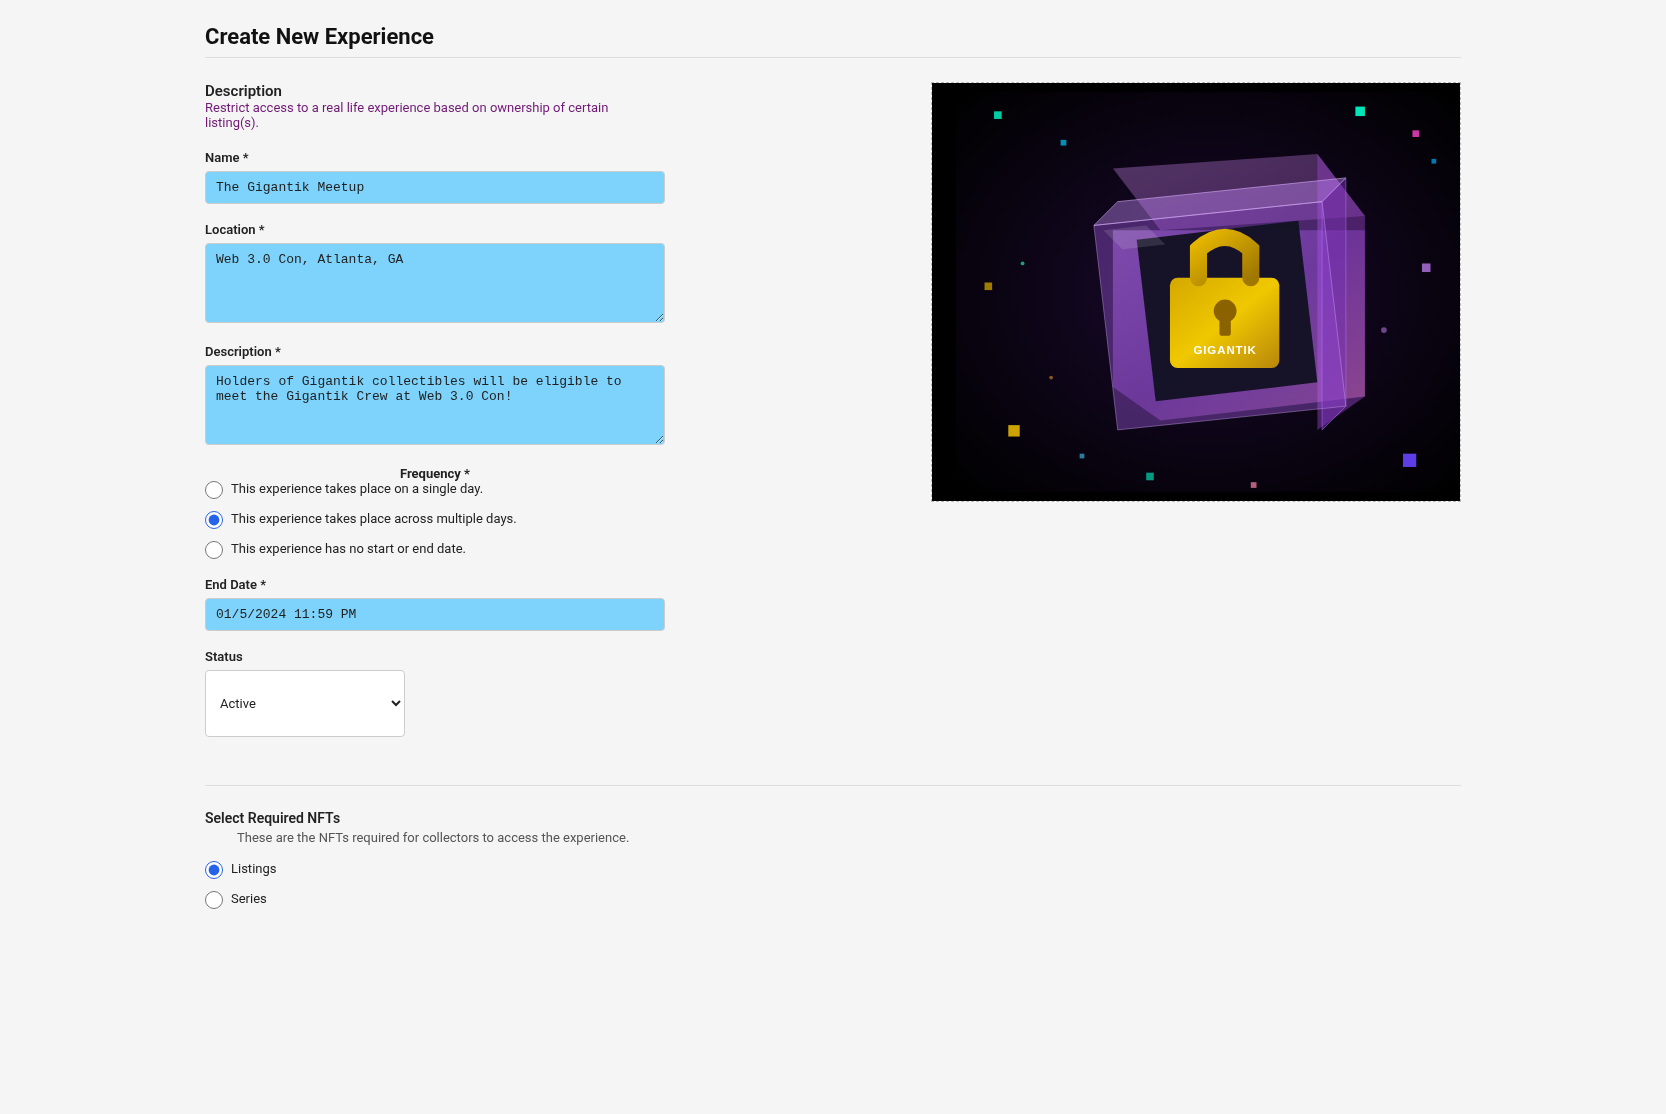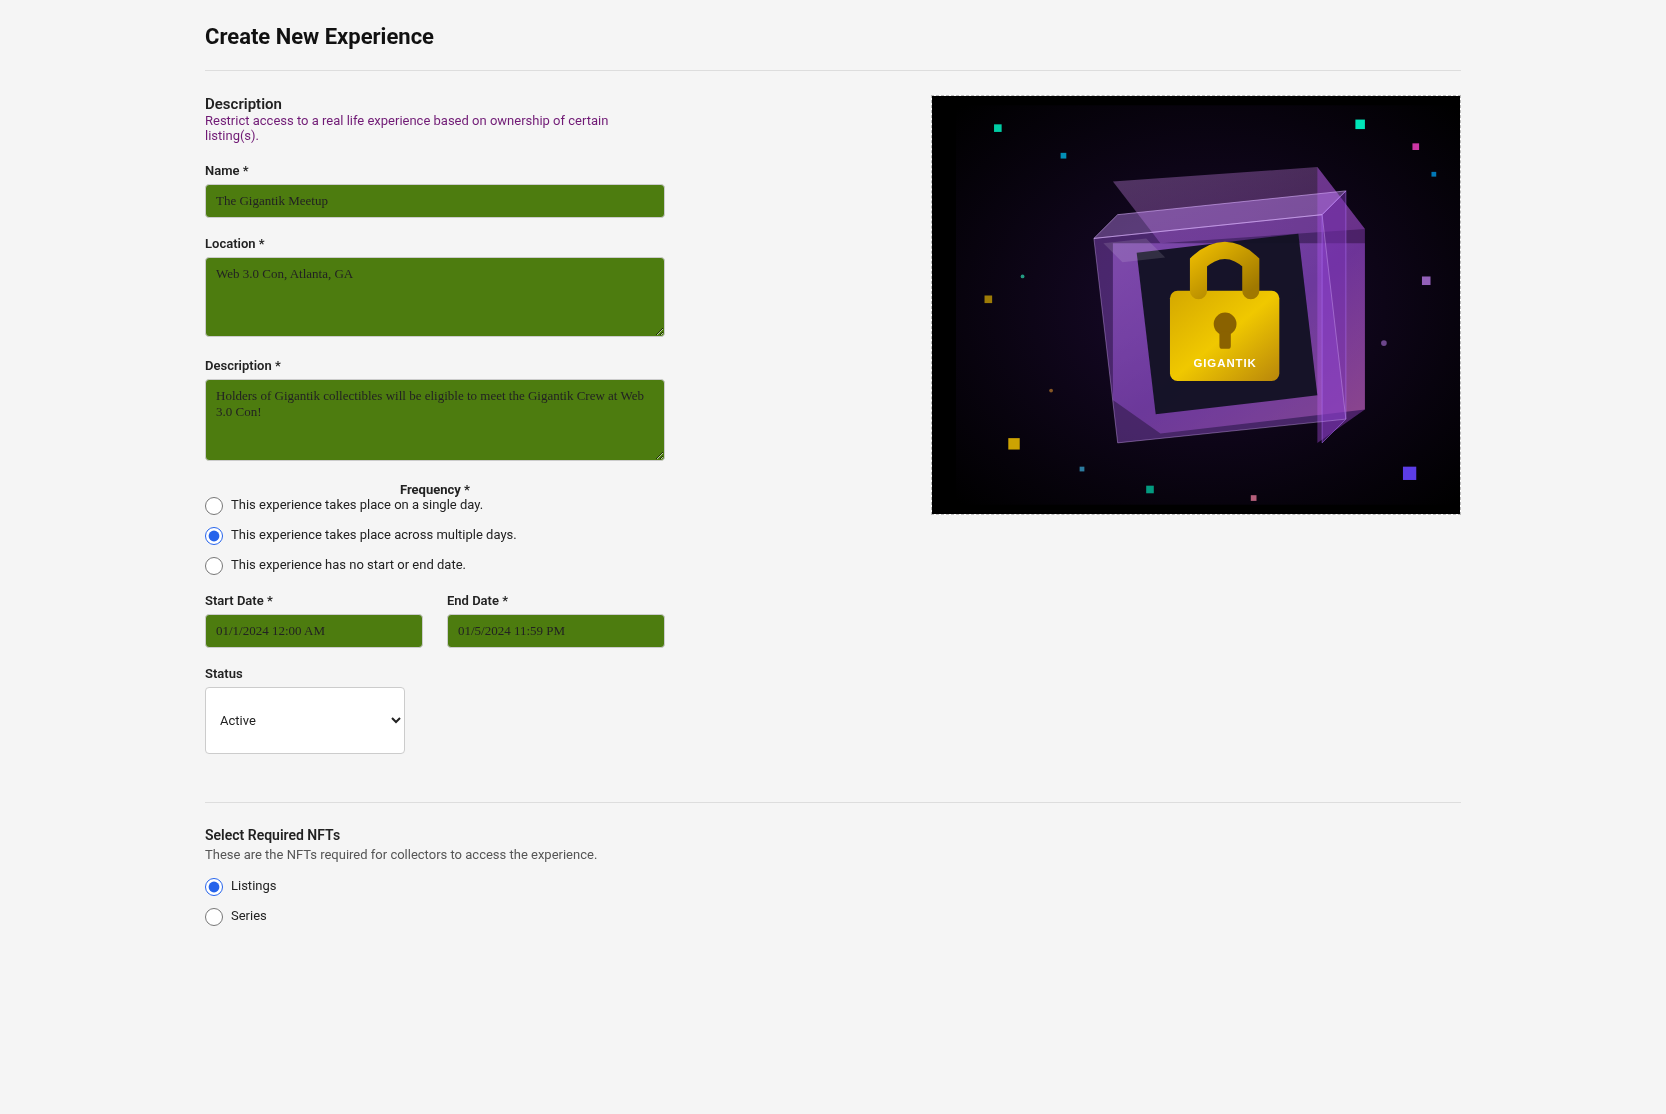--- a/index.html
+++ b/index.html
@@ -12,21 +12,21 @@
     .page-container {
       max-width: 1320px;
       margin: 0 auto;
       padding: 24px 32px;
       background: #f5f5f5;
       min-height: 1114px;
     }
     .page-title {
       font-size: 22px;
       font-weight: 700;
-      margin-bottom: 21px;
+      margin-bottom: 8px;
       color: #111;
     }
     .divider {
       border: none;
       border-top: 1px solid #ddd;
       margin: 0 0 24px 0;
     }
     .section-layout {
       display: flex;
       gap: 32px;
@@ -60,24 +60,24 @@
     .field-group {
       margin-bottom: 18px;
     }
     input[type="text"],
     textarea {
       width: 100%;
       border: 1px solid #ccc;
       border-radius: 4px;
       padding: 8px 10px;
       font-size: 13px;
-      background: #4d7c0f;
+      background: #7dd3fc;
       color: #222;
       outline: none;
-      font-family: Liberation Serif, serif;
+      font-family: Liberation Mono, monospace;
     }
     textarea {
       resize: vertical;
       min-height: 80px;
     }
     .frequency-label {
       font-size: 13px;
       font-weight: 700;
       display: block;
       text-align: center;
@@ -160,20 +160,21 @@
     }
     .nfts-section-heading {
       font-size: 14px;
       font-weight: 600;
       margin-bottom: 4px;
     }
     .nfts-subtext {
       font-size: 13px;
       color: #555;
       margin-bottom: 16px;
+      margin-left: 32px;
     }
   </style>
 </head>
 <body>
 
 <div class="page-container">
 
   <h1 class="page-title">Create New Experience</h1>
 
   <hr class="divider">
@@ -214,24 +215,20 @@
           <label for="freq-multiple">This experience takes place across multiple days.</label>
         </div>
 
         <div class="radio-option">
           <input type="radio" name="frequency" id="freq-nodate" style="">
           <label for="freq-nodate">This experience has no start or end date.</label>
         </div>
       </div>
 
       <div class="date-row">
-        <div class="date-field">
-          <label class="field-label">Start Date *</label>
-          <input type="text" value="01/1/2024 12:00 AM" style="">
-        </div>
         <div class="date-field">
           <label class="field-label">End Date *</label>
           <input type="text" value="01/5/2024 11:59 PM" style="">
         </div>
       </div>
 
       <div class="status-field">
         <label class="field-label">Status</label>
         <select>
           <option value="active">Active</option>

